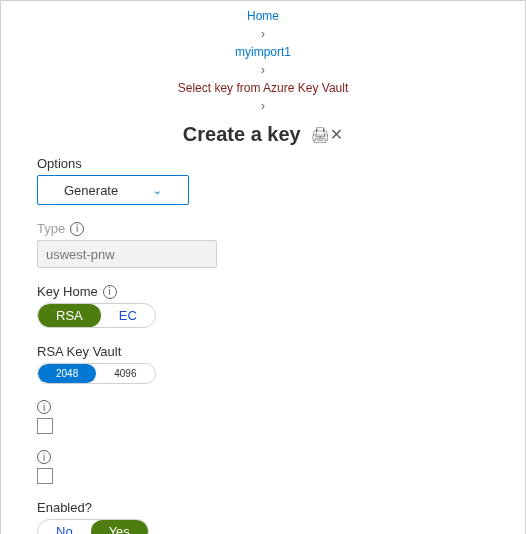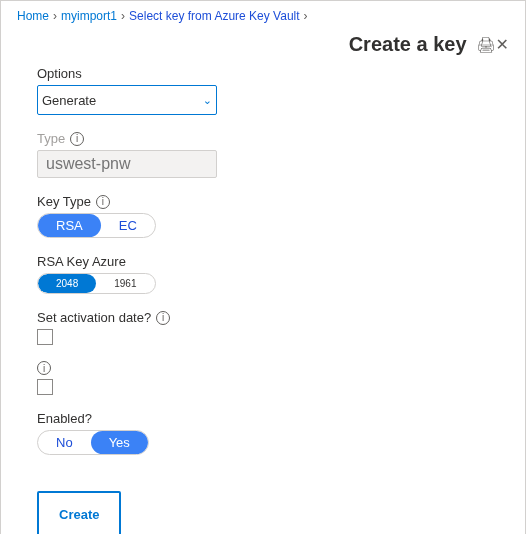--- a/index.html
+++ b/index.html
@@ -21,36 +21,37 @@
       display: flex;
       flex-direction: column;
     }
     .breadcrumb-bar {
       padding: 8px 16px 0 16px;
       font-size: 12px;
       color: #0078d4;
       display: flex;
       align-items: center;
       gap: 4px;
+      flex-direction: column;
     }
     .breadcrumb-bar span.sep {
       color: #605e5c;
     }
     .breadcrumb-bar span.current {
-      color: #1d4ed8;
+      color: #7f1d1d;
     }
     .breadcrumb-link {
       color: #0078d4;
       cursor: pointer;
       text-decoration: none;
     }
     .header-row {
       display: flex;
       align-items: center;
-      justify-content: flex-end;
+      justify-content: center;
       padding: 10px 16px 6px 16px;
     }
     .title-area {
       display: flex;
       align-items: center;
       gap: 10px;
     }
     .page-title {
       font-size: 20px;
       font-weight: 600;
@@ -96,45 +97,45 @@
       border-radius: 50%;
       border: 1px solid #605e5c;
       display: inline-flex;
       align-items: center;
       justify-content: center;
       font-size: 10px;
       color: #605e5c;
       cursor: pointer;
     }
     .dropdown {
-      width: 180px;
+      width: 152px;
       height: 30px;
       border: 1px solid #0078d4;
       border-radius: 2px;
       background: #fff;
       display: flex;
       align-items: center;
       justify-content: space-between;
-      padding: 0 4px;
+      padding: 0 26px;
       cursor: pointer;
       font-size: 13px;
       color: #323130;
     }
     .dropdown-chevron {
       color: #0078d4;
       font-size: 11px;
     }
     .text-input {
       width: 180px;
       height: 28px;
       border: 1px solid #d2d0ce;
       border-radius: 2px;
       background: #f3f2f1;
       padding: 0 8px;
-      font-size: 16px;
+      font-size: 13px;
       color: #a19f9d;
       outline: none;
     }
     
     .toggle-group {
       display: flex;
       align-items: center;
       background: #fff;
       border: 1px solid #d2d0ce;
       border-radius: 20px;
@@ -143,21 +144,21 @@
     }
     .toggle-option {
       padding: 4px 18px;
       font-size: 13px;
       cursor: pointer;
       color: #1d4ed8;
       border-radius: 20px;
       white-space: nowrap;
     }
     .toggle-option.active {
-      background: #3b82f6;
+      background: #4d7c0f;
       color: #fff;
       border-radius: 20px;
     }
     
     .key-size-group {
       display: flex;
       align-items: center;
       background: #fff;
       border: 1px solid #d2d0ce;
       border-radius: 20px;
@@ -240,40 +241,39 @@
     <div class="field-group">
       <div class="field-label muted">
         <span>Type</span>
         <span class="info-icon">i</span>
       </div>
       <input type="text" class="text-input" readonly="" placeholder="uswest-pnw" style="">
     </div>
 
     <div class="field-group">
       <div class="field-label">
-        <span>Key Type</span>
+        <span>Key Home</span>
         <span class="info-icon">i</span>
       </div>
       <div class="toggle-group">
         <div class="toggle-option active">RSA</div>
         <div class="toggle-option">EC</div>
       </div>
     </div>
 
     <div class="field-group">
-      <div class="field-label">RSA Key Azure</div>
+      <div class="field-label">RSA Key Vault</div>
       <div class="key-size-group">
         <div class="key-size-option active">2048</div>
-        <div class="key-size-option">1961</div>
+        <div class="key-size-option">4096</div>
       </div>
     </div>
 
     <div class="field-group">
       <div class="field-label">
-        <span>Set activation date?</span>
         <span class="info-icon">i</span>
       </div>
       <div class="checkbox-wrapper">
         <div class="checkbox"></div>
       </div>
     </div>
 
     <div class="field-group">
       <div class="field-label">
         <span class="info-icon">i</span>

